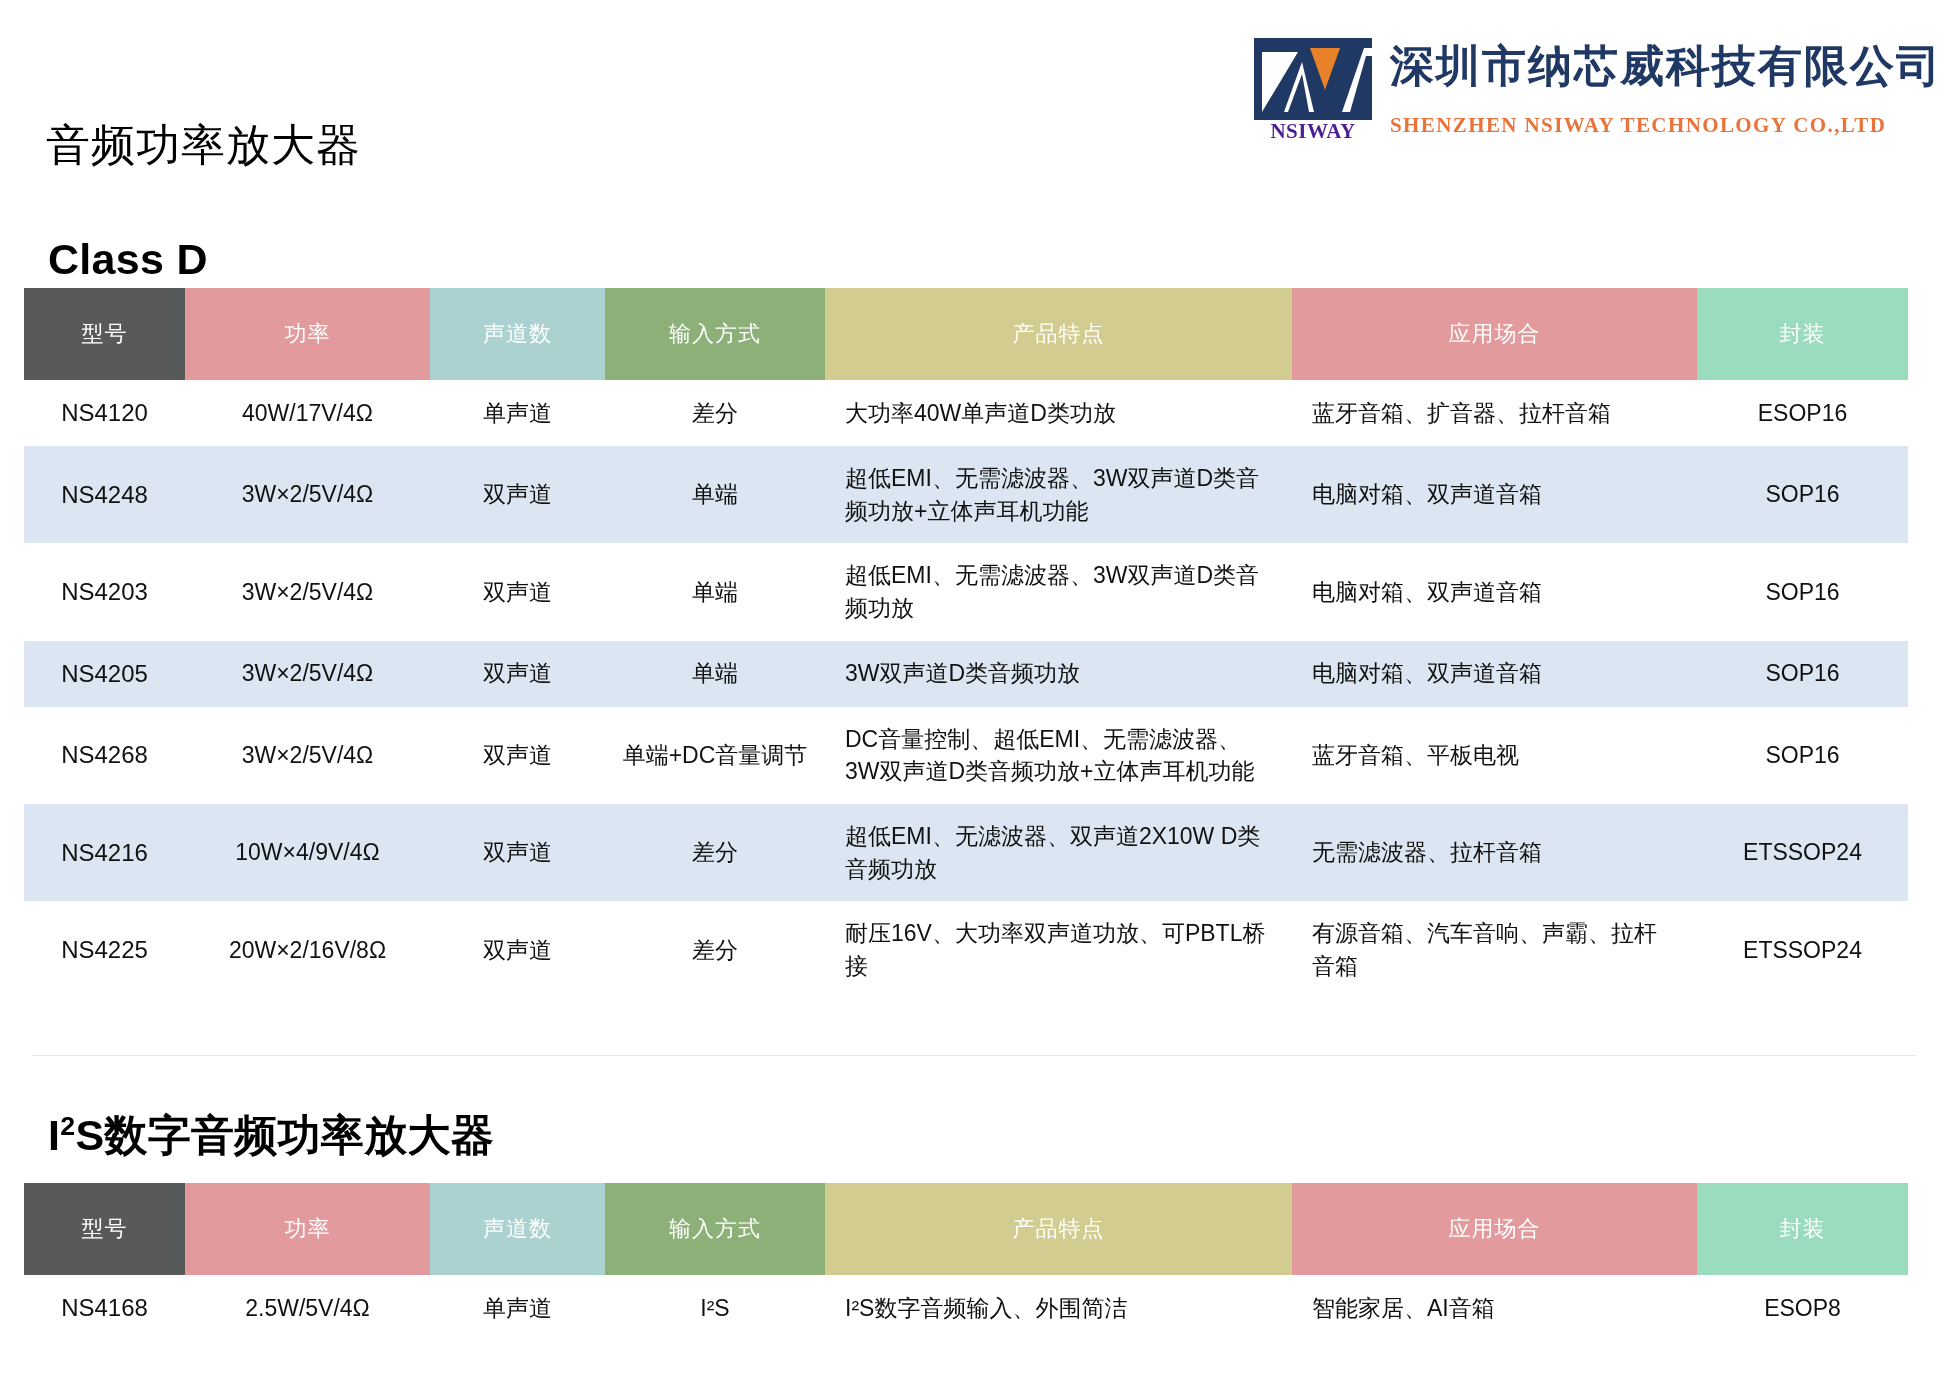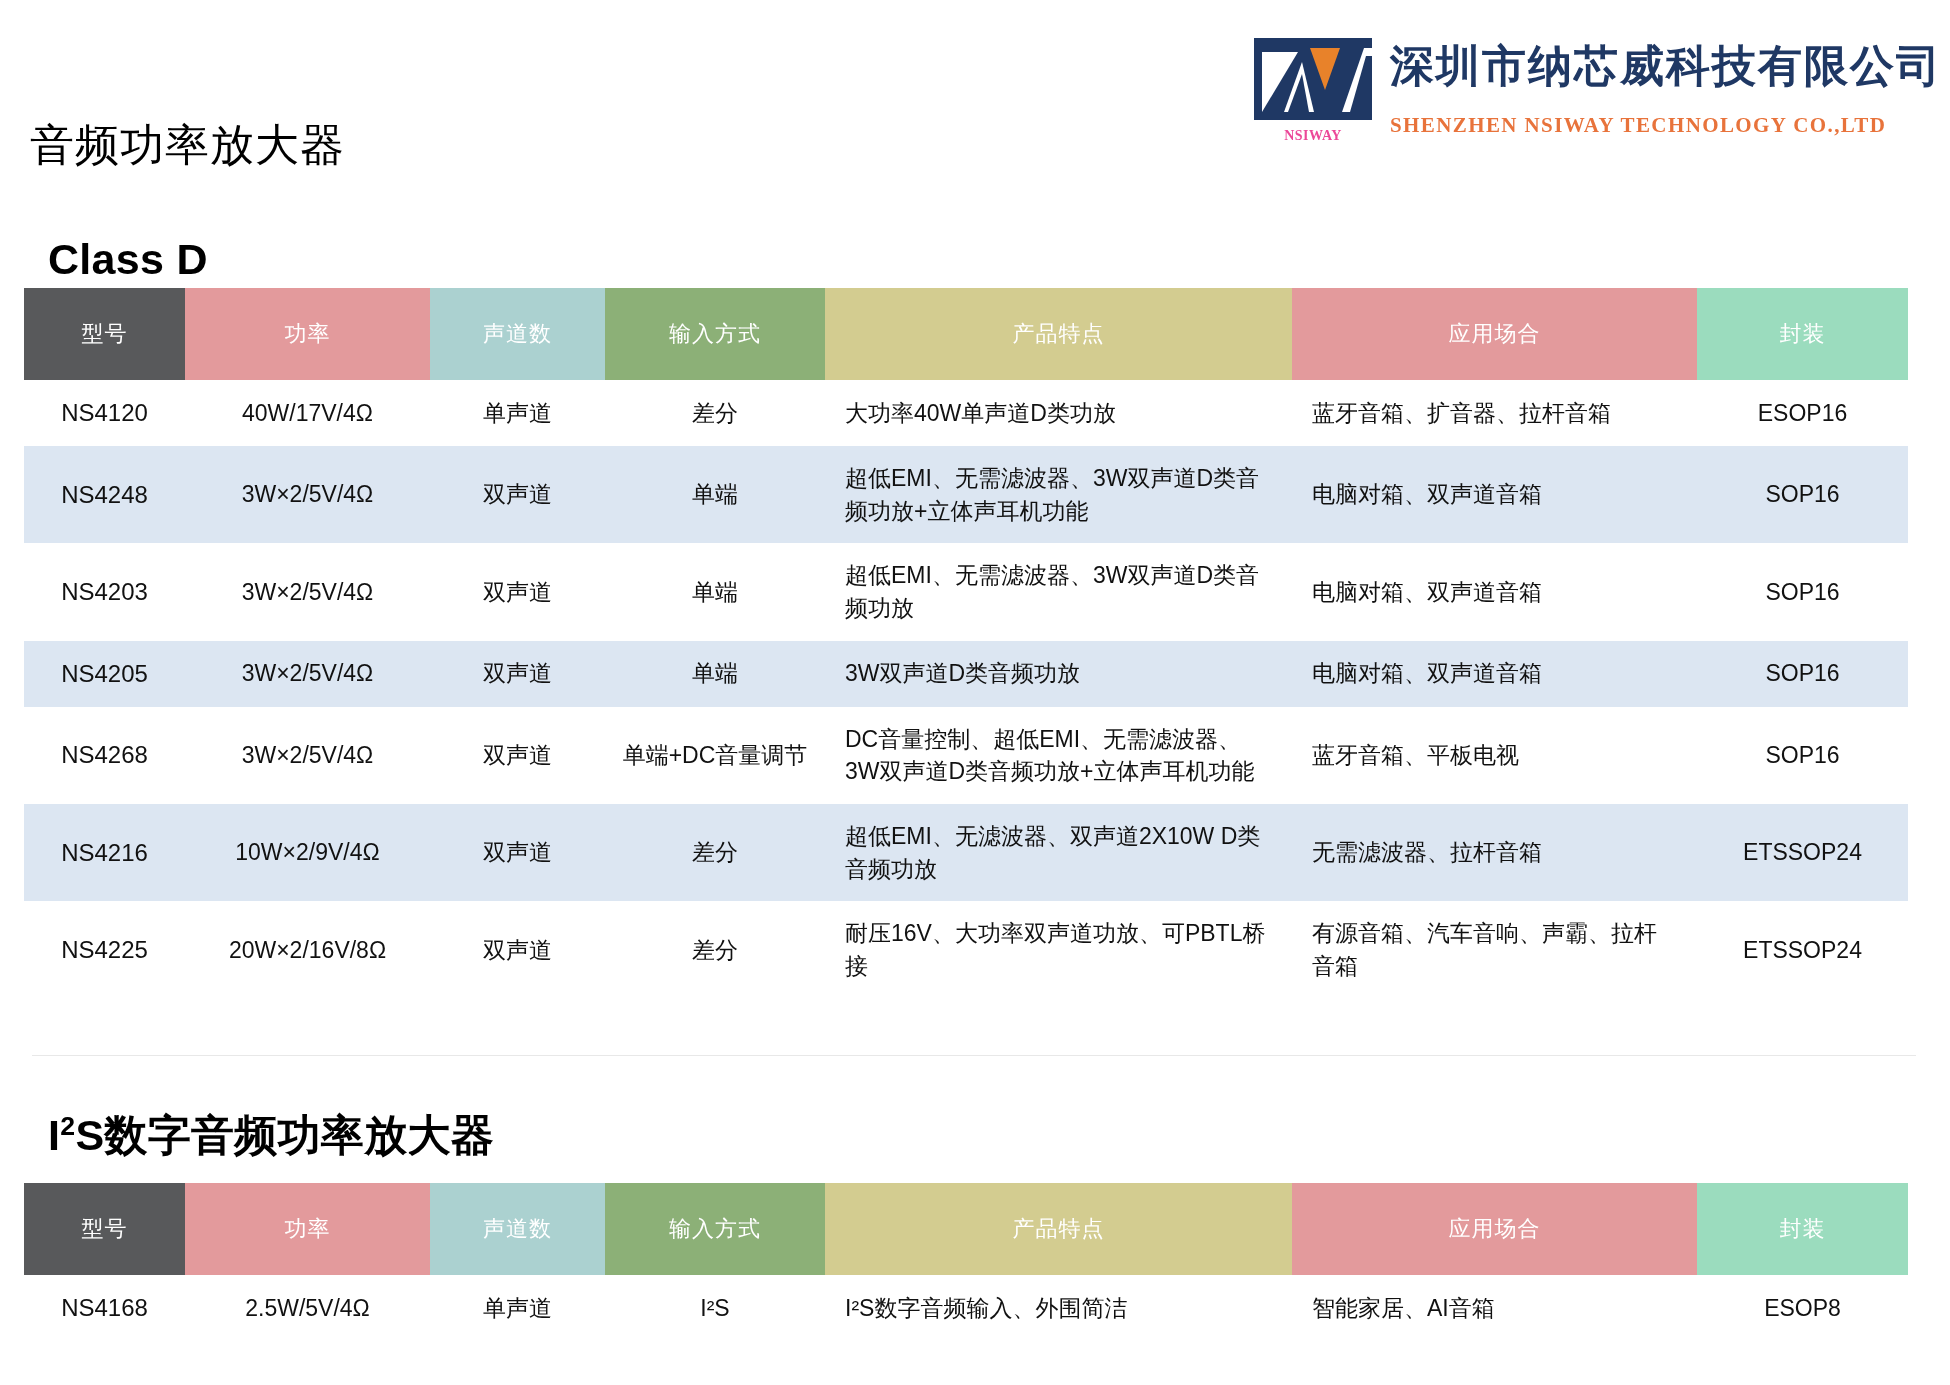--- a/index.html
+++ b/index.html
@@ -41,30 +41,30 @@
     margin-top: 23px;
     white-space: nowrap;
   }
   .logo-nsiway {
     position: absolute;
     bottom: -2px;
     left: 0;
     width: 118px;
     text-align: center;
     font-family: "Liberation Serif", "DejaVu Serif", serif;
-    font-size: 14px;
-    font-weight: 700;
-    color: #ec4899;
+    font-size: 21px;
+    font-weight: 700;
+    color: #4c1d95;
     letter-spacing: 0.5px;
   }
 
   
   .page-title {
     position: absolute;
-    left: 30px;
+    left: 46px;
     top: 123px;
     font-family: "DejaVu Serif", "Liberation Serif", serif;
     font-size: 44px;
     font-weight: 400;
     color: #000;
     letter-spacing: 1px;
     line-height: 1;
   }
   .section-title {
     font-family: "Liberation Sans", "DejaVu Sans", sans-serif;
@@ -209,21 +209,21 @@
           <td class="c-model">NS4268</td>
           <td class="c-center">3W×2/5V/4Ω</td>
           <td class="c-center">双声道</td>
           <td class="c-center" style="padding-left:14px;padding-right:14px">单端+DC音量调节</td>
           <td class="c-left">DC音量控制、超低EMI、无需滤波器、3W双声道D类音频功放+立体声耳机功能</td>
           <td class="c-left">蓝牙音箱、平板电视</td>
           <td class="c-center">SOP16</td>
         </tr>
         <tr class="alt row-min">
           <td class="c-model">NS4216</td>
-          <td class="c-center">10W×2/9V/4Ω</td>
+          <td class="c-center">10W×4/9V/4Ω</td>
           <td class="c-center">双声道</td>
           <td class="c-center">差分</td>
           <td class="c-left">超低EMI、无滤波器、双声道2X10W D类音频功放</td>
           <td class="c-left">无需滤波器、拉杆音箱</td>
           <td class="c-center">ETSSOP24</td>
         </tr>
         <tr class="row-min">
           <td class="c-model">NS4225</td>
           <td class="c-center">20W×2/16V/8Ω</td>
           <td class="c-center">双声道</td>

